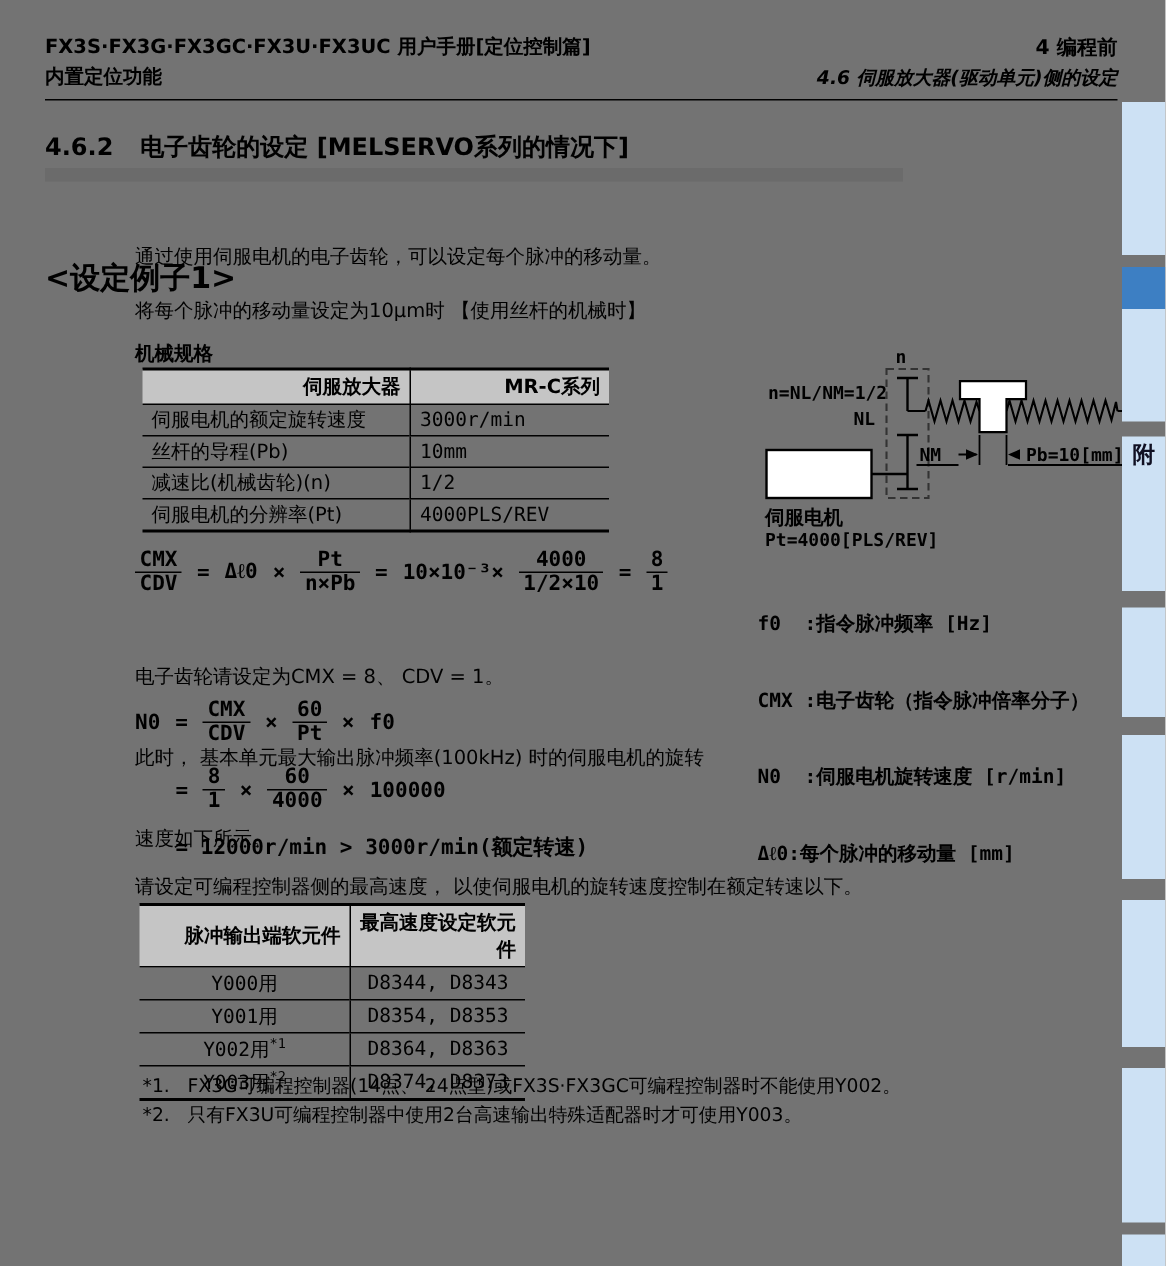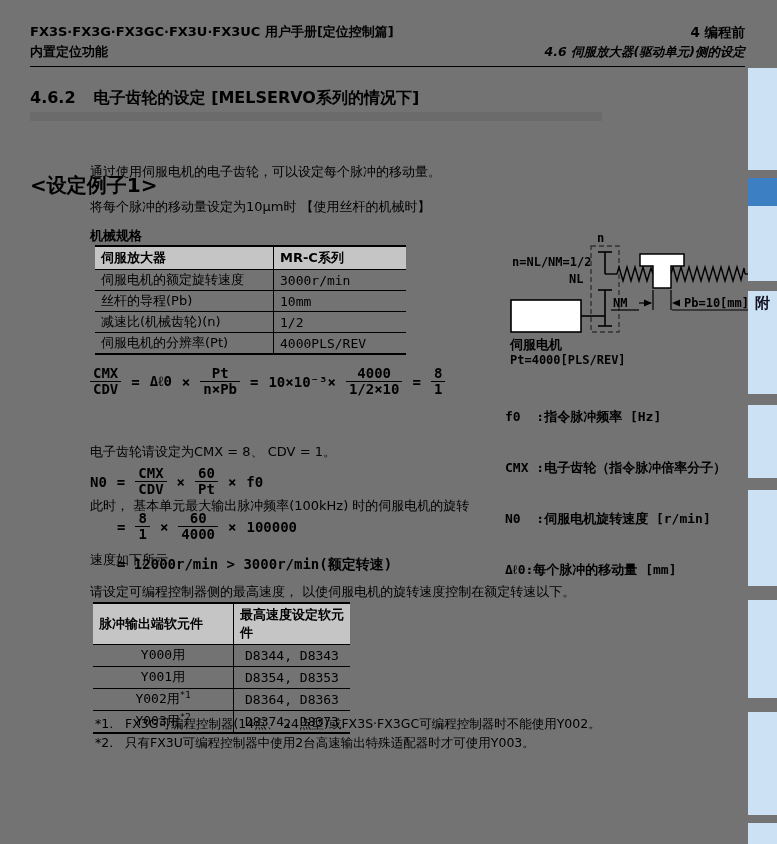--- a/index.html
+++ b/index.html
@@ -20,21 +20,21 @@
 
   .body-text{font-size:13px;line-height:18px;white-space:pre;}
   .intro{left:90px;top:127px;}
   .example-head{left:30px;top:172px;font-size:20px;font-weight:bold;}
   .example-desc{left:90px;top:198px;font-size:13px;white-space:pre;}
   .tbl-label{left:90px;top:227px;font-size:13px;font-weight:bold;}
 
   table{border-collapse:collapse;font-size:13px;}
   .doc-table{border-top:2.5px solid #000;border-bottom:2.5px solid #000;}
   .doc-table th{background:#c5c5c5;border-bottom:1.5px solid #000;font-weight:bold;
-    text-align:left;padding:2px 6px;height:18px;}
+    text-align:right;padding:2px 6px;height:18px;}
   .doc-table td{padding:1px 6px;height:18px;}
   .doc-table tr+tr td{border-top:1px solid #000;}
   .doc-table th:first-child,.doc-table td:first-child{border-right:1px solid #000;}
   .spec-table{left:95px;top:245px;}
   .spec-table td:first-child{width:166px;text-align:left;}
   .spec-table td:last-child{width:120px;text-align:left;font-family:"DejaVu Sans Mono",monospace;}
   .speed-table{left:93px;top:602px;}
   .speed-table td{text-align:center;font-family:"DejaVu Sans Mono",monospace;height:19px;}
   .speed-table td:first-child{width:128px;}
   .speed-table td:last-child{width:104px;}

